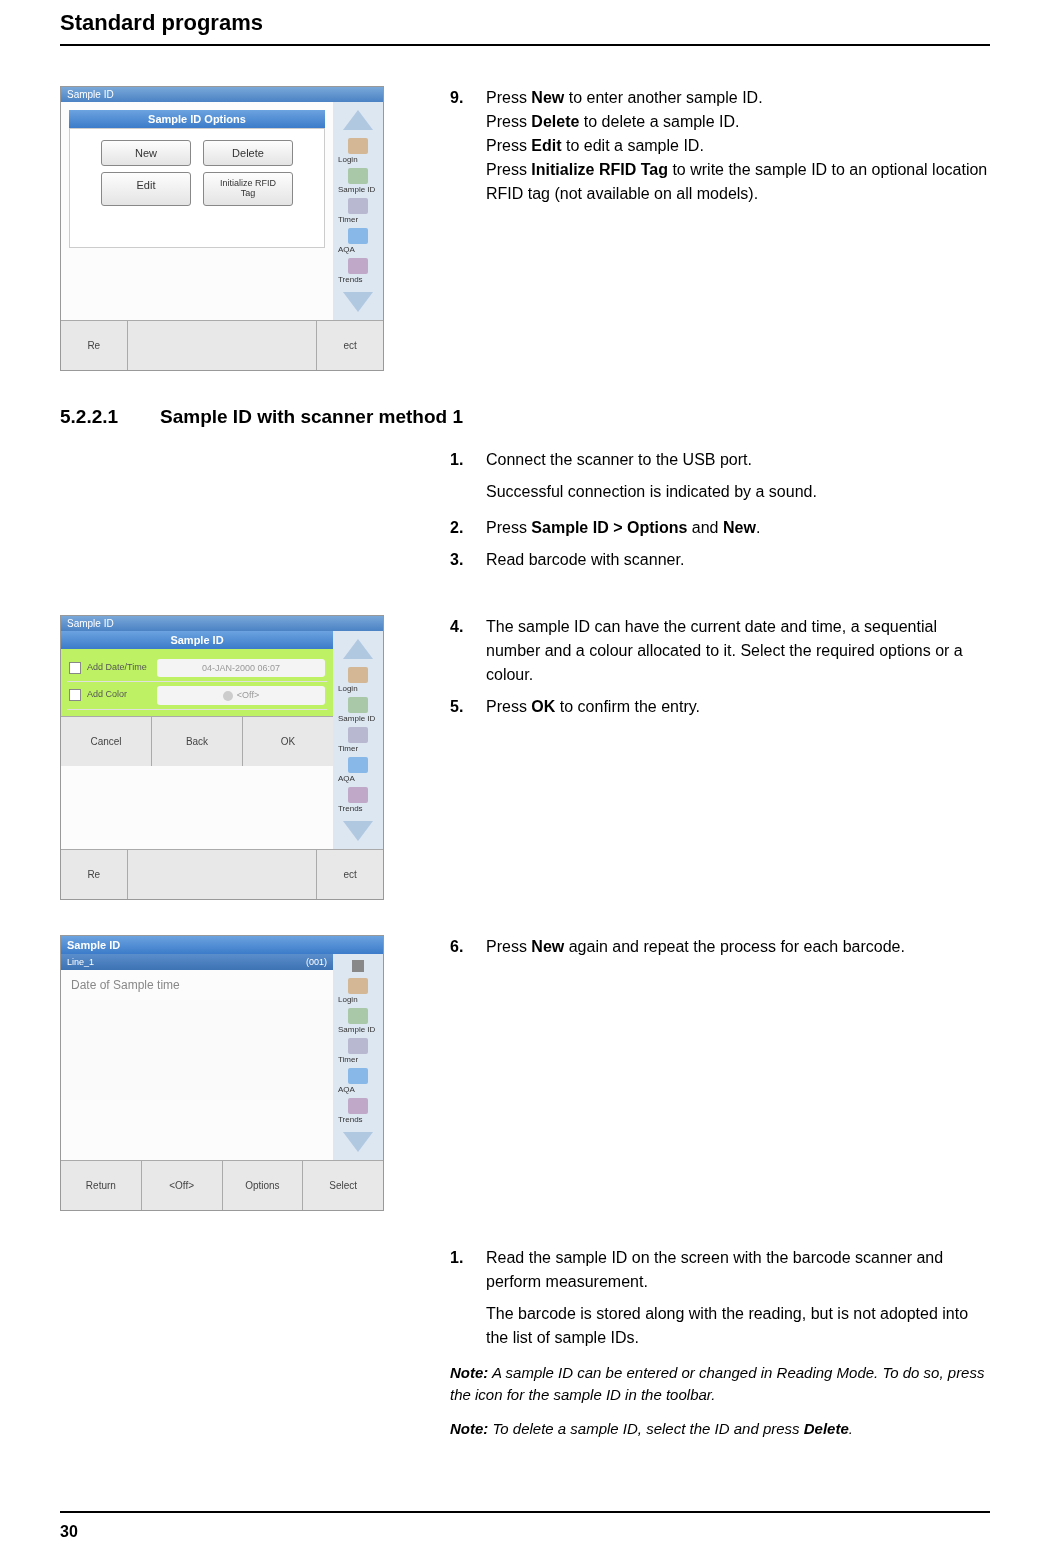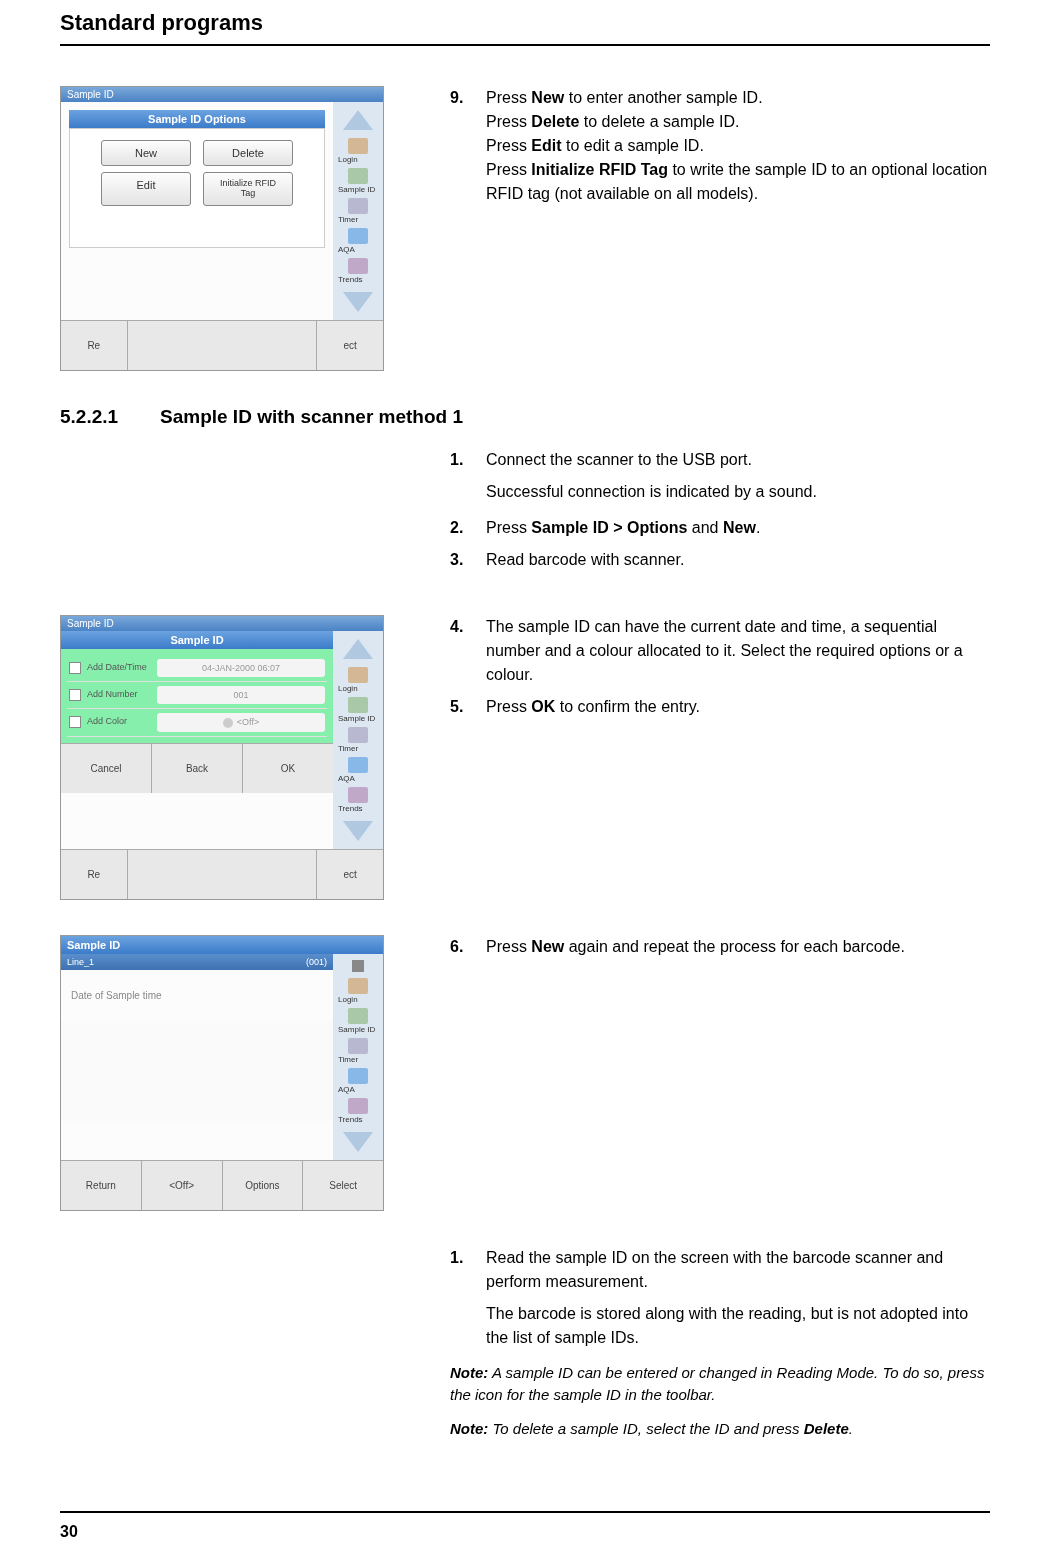--- a/index.html
+++ b/index.html
@@ -162,22 +162,22 @@
     }
     .ss-list-row {
       background: linear-gradient(#5a8ecb, #3d72b3);
       color: #fff;
       padding: 3px 6px;
       font-size: 9px;
       display: flex;
       justify-content: space-between;
     }
     .ss-list-sub {
-      padding: 20px 10px;
-      font-size: 10px;
+      padding: 8px 10px;
+      font-size: 12px;
       color: #888;
     }
     .ss-empty {
       height: 100px;
       background: #fafafa;
     }
     .ss-color-dot {
       width: 10px;
       height: 10px;
       border-radius: 50%;
@@ -312,30 +312,25 @@
     </div>
   </div>
 
   <div class="section">
     <div class="left-col">
       <div class="screenshot">
         <div class="ss-header-small">Sample ID</div>
         <div class="ss-body">
           <div class="ss-main" style="padding:0">
             <div class="ss-titlebar">Sample ID</div>
-            <div style="background:#86efac;padding:6px">
+            <div style="background:#bef264;padding:6px">
               <div class="ss-check-row">
                 <div class="ss-checkbox"></div>
                 <div class="ss-check-label">Add Date/Time</div>
                 <div class="ss-check-value">04-JAN-2000 06:07</div>
-              </div>
-              <div class="ss-check-row">
-                <div class="ss-checkbox"></div>
-                <div class="ss-check-label">Add Number</div>
-                <div class="ss-check-value">001</div>
               </div>
               <div class="ss-check-row">
                 <div class="ss-checkbox"></div>
                 <div class="ss-check-label">Add Color</div>
                 <div class="ss-check-value"><span class="ss-color-dot"></span><span>&lt;Off&gt;</span></div>
               </div>
             </div>
             <div class="ss-bottom-bar">
               <div class="ss-bottom-btn">Cancel</div>
               <div class="ss-bottom-btn">Back</div>

